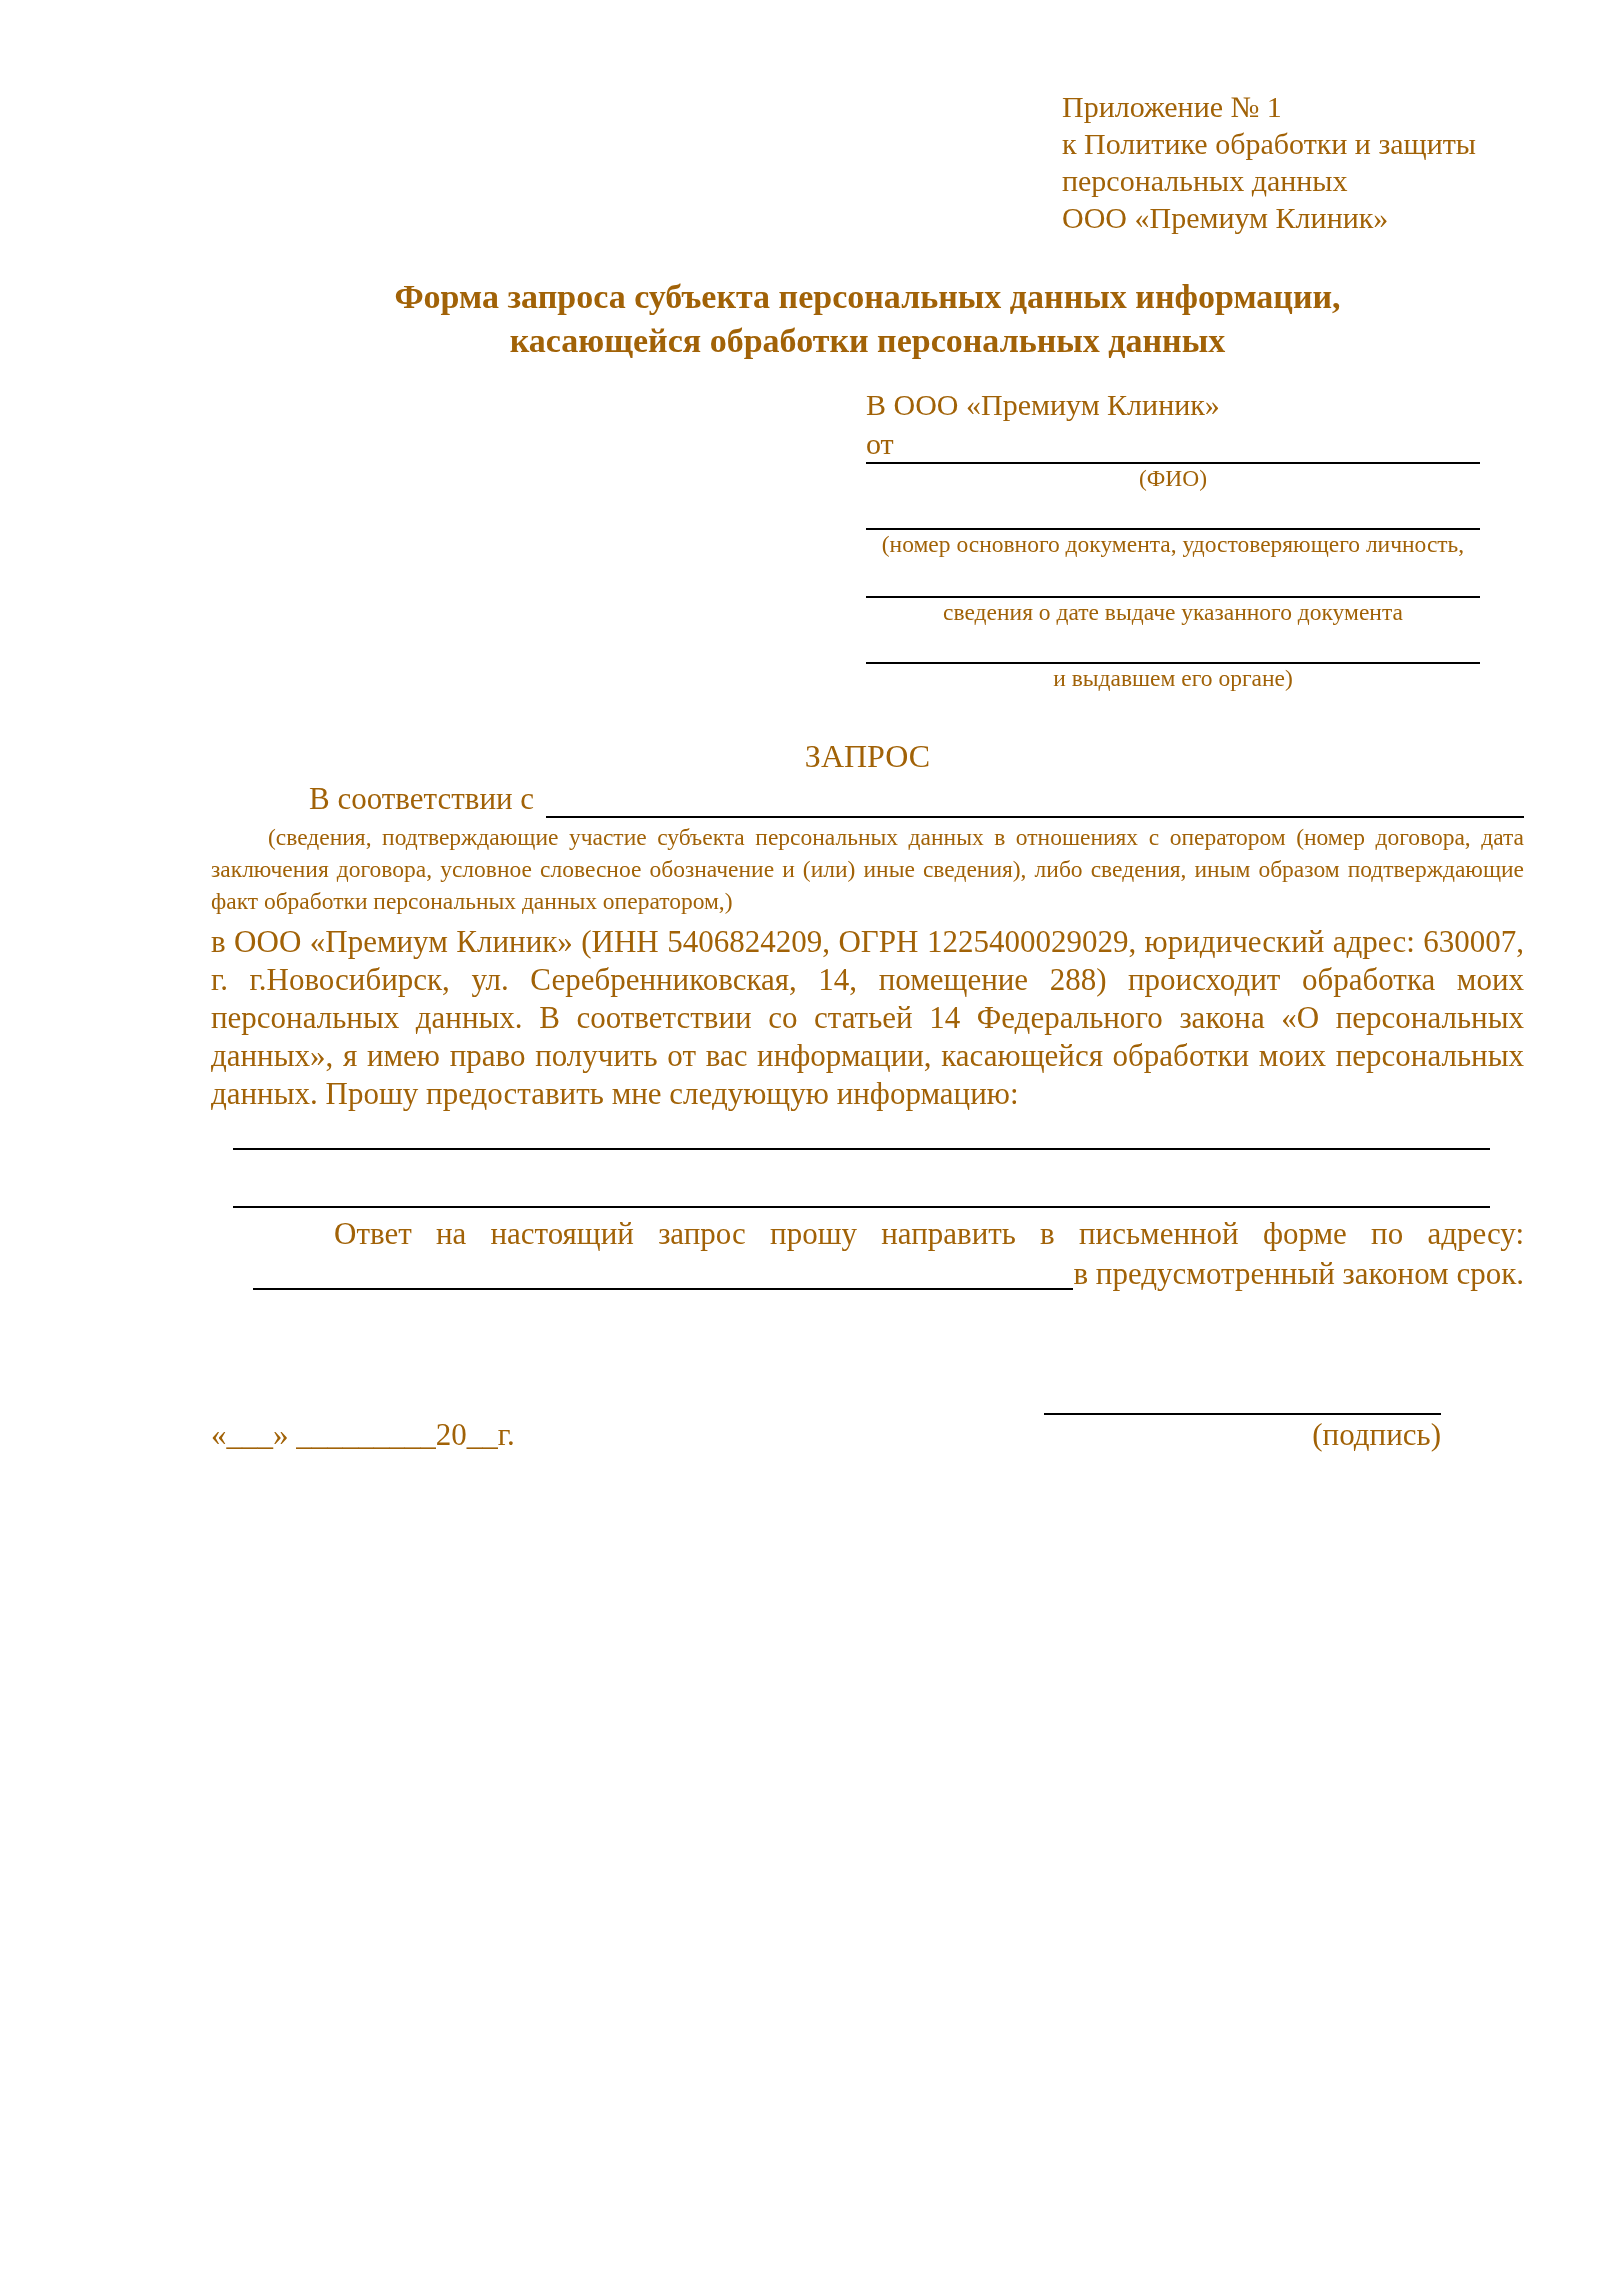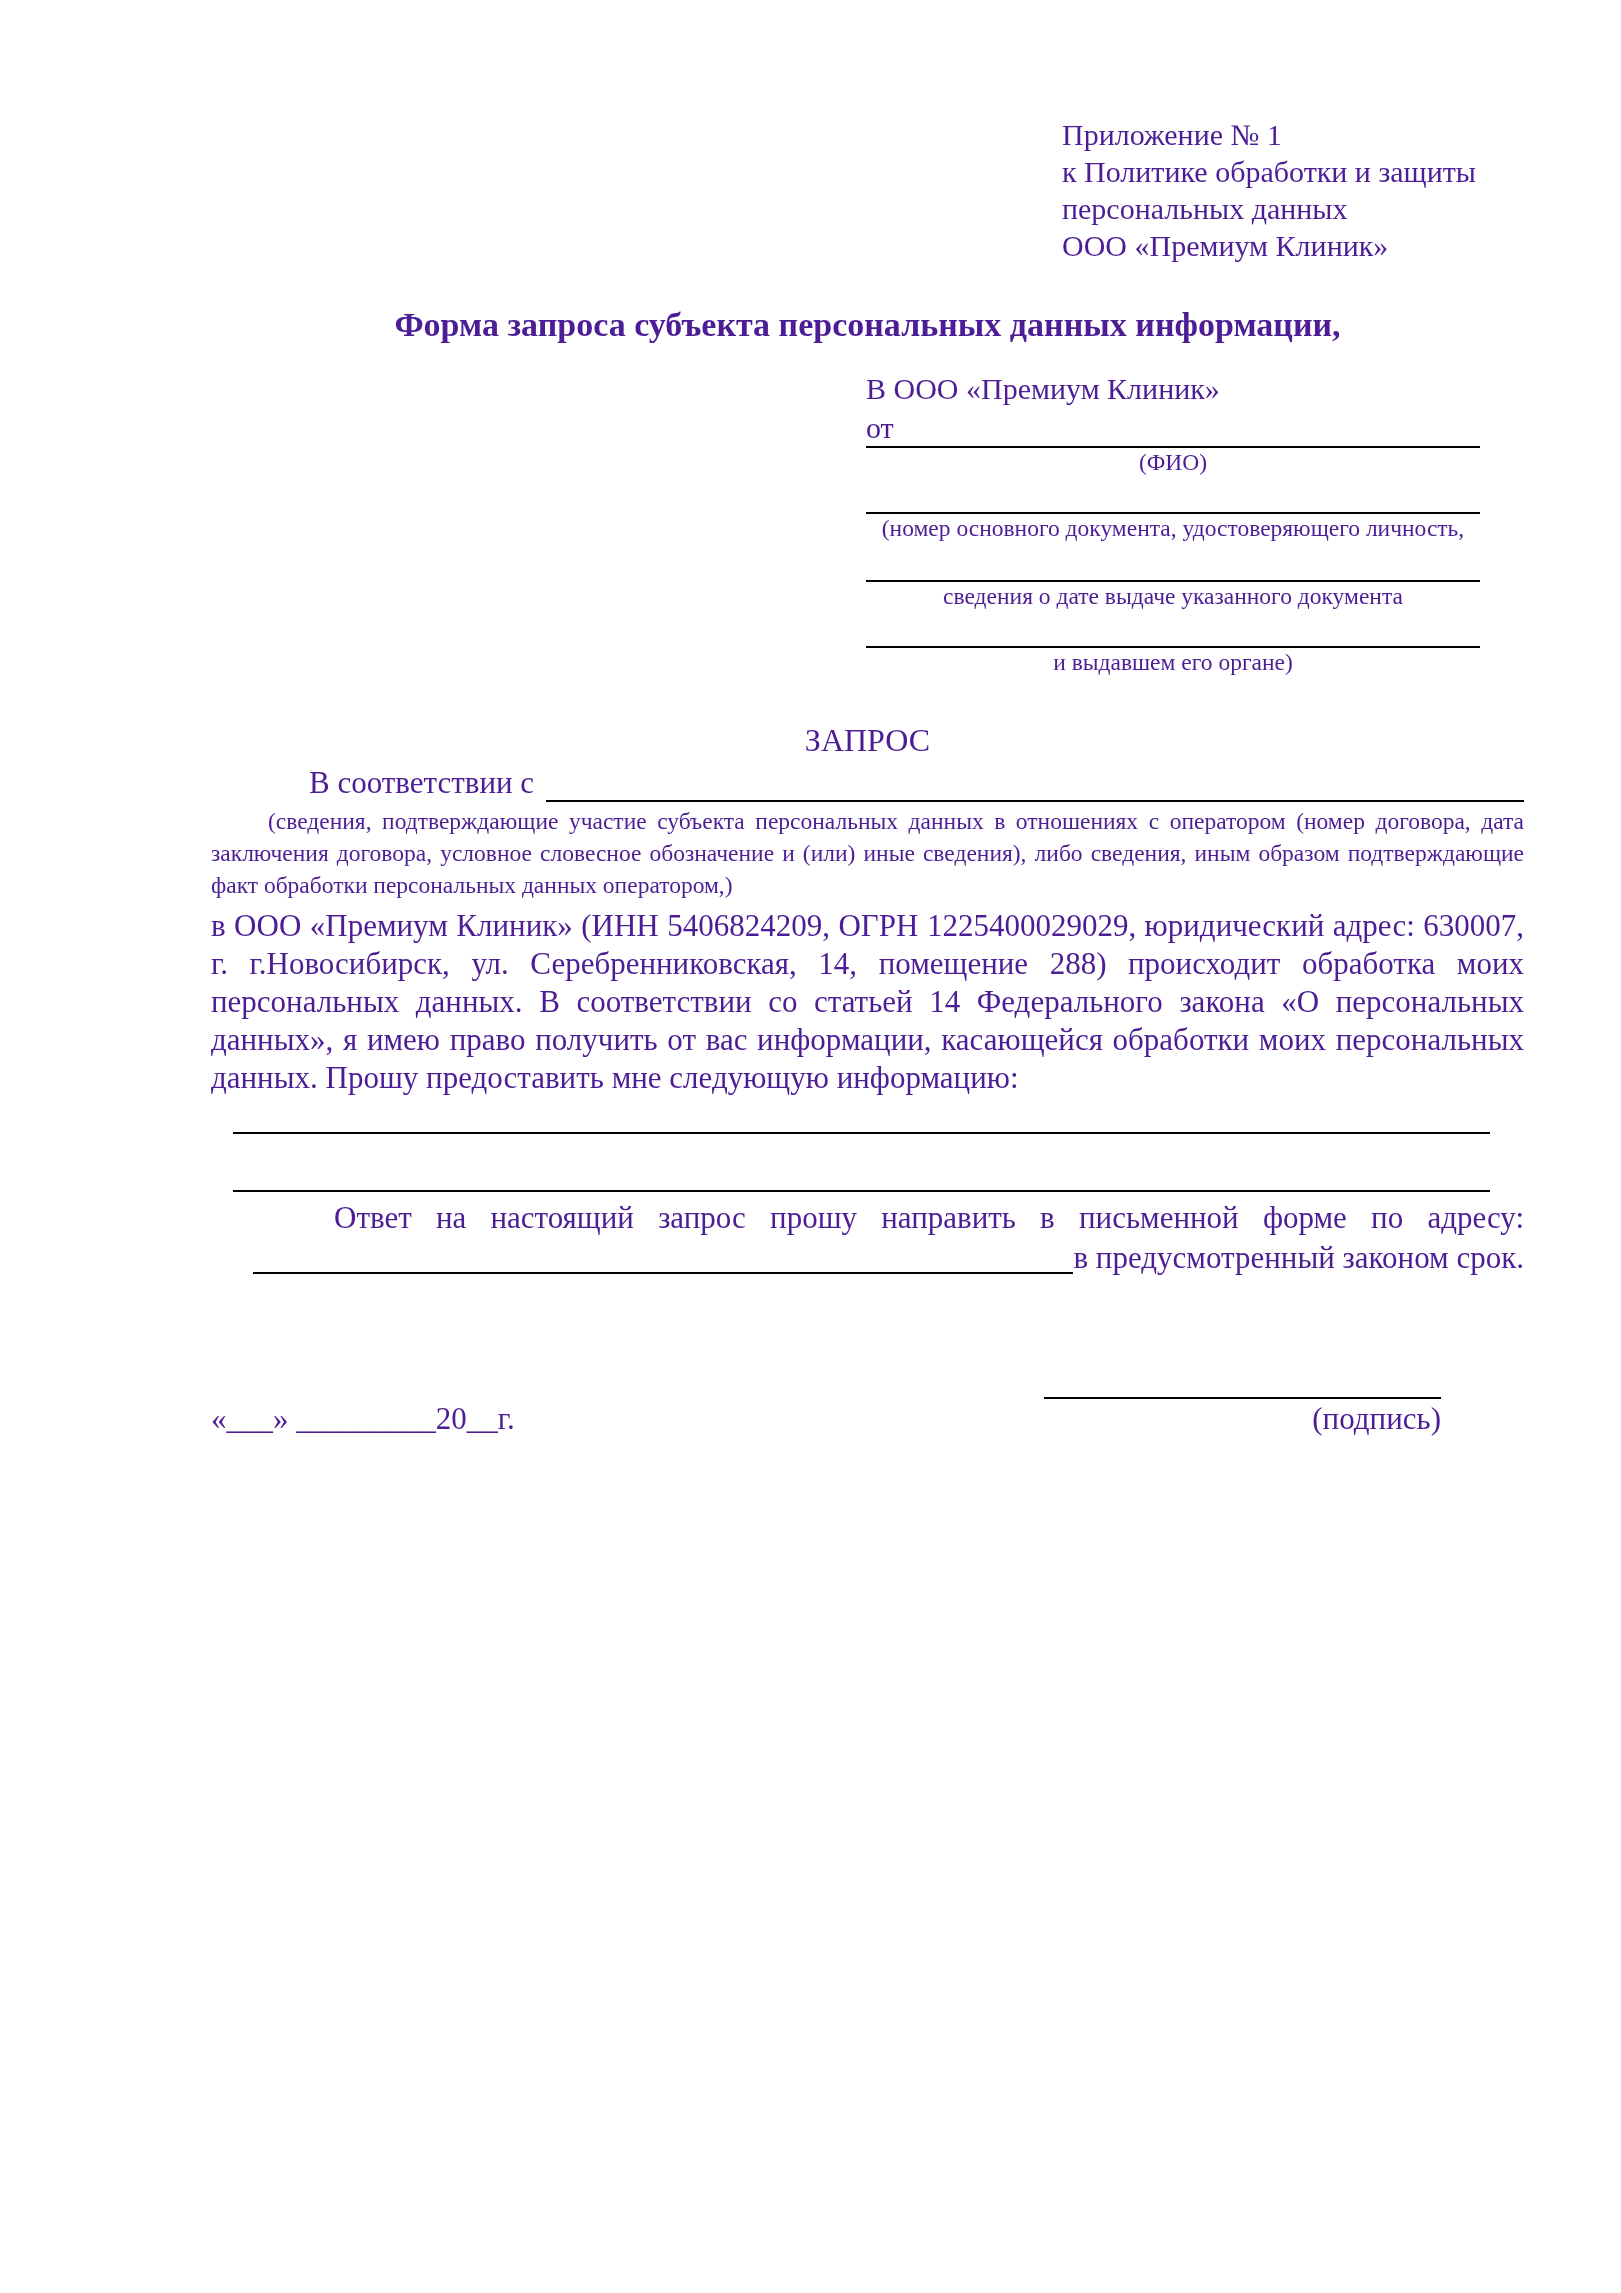--- a/index.html
+++ b/index.html
@@ -1,24 +1,24 @@
 <!DOCTYPE html>
 <html lang="ru"><head>
 <meta charset="utf-8">
 <style>
   html, body { margin: 0; padding: 0; background: #ffffff; }
   .page {
     position: relative;
     width: 1621px;
     height: 2294px;
     background: #ffffff;
-    color: #4c1d95;
+    color: #a16207;
     font-family: "Liberation Serif", "DejaVu Serif", serif;
     box-sizing: border-box;
-    padding: 116px 97px 0 211px;
+    padding: 88px 97px 0 211px;
     overflow: hidden;
   }
   .appendix {
     margin-left: 851px;
     font-size: 30px;
     line-height: 37px;
   }
   .doc-title {
     margin-top: 39px;
     text-align: center;
@@ -132,20 +132,21 @@
 
   <div class="appendix">
     <div>Приложение № 1</div>
     <div>к Политике обработки и защиты</div>
     <div>персональных данных</div>
     <div>ООО «Премиум Клиник»</div>
   </div>
 
   <div class="doc-title">
     <div>Форма запроса субъекта персональных данных информации,</div>
+    <div>касающейся обработки персональных данных</div>
   </div>
 
   <div class="recipient">
     <div class="to">В ООО «Премиум Клиник»</div>
     <div class="from">от</div>
 
     <div class="fill-line"></div>
     <div class="field-caption">(ФИО)</div>
 
     <div class="fill-line gap36"></div>

